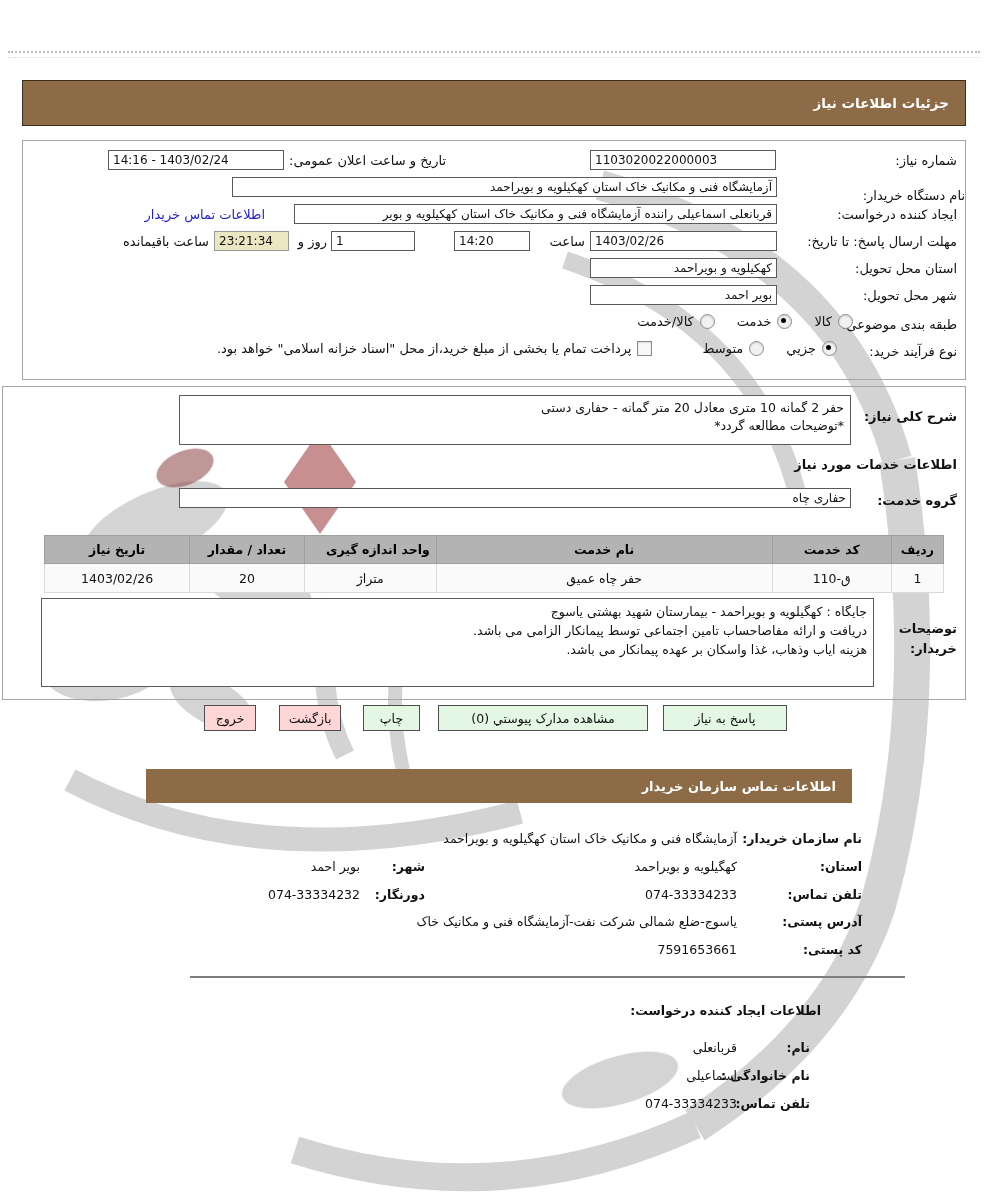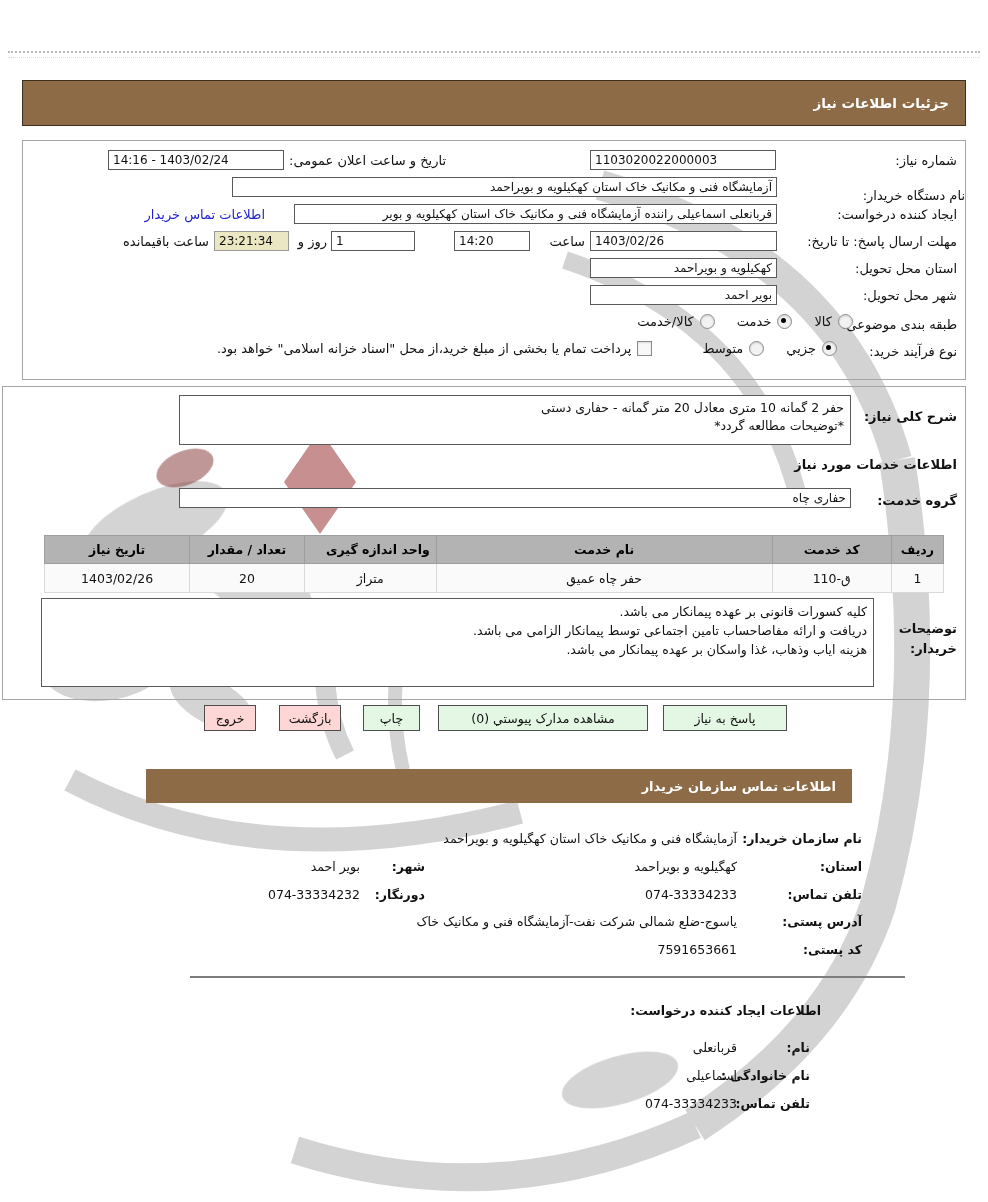--- a/index.html
+++ b/index.html
@@ -151,21 +151,21 @@
           <td>متراژ</td>
           <td class="num">20</td>
           <td class="num">1403/02/26</td>
         </tr>
       </tbody>
     </table>
 
     <span class="blbl" style="right:8px;top:234px;">توضیحات</span>
     <span class="blbl" style="right:8px;top:254px;">خریدار:</span>
     <div class="tarea" style="right:91px;top:211px;width:833px;height:89px;line-height:19px;">
-      <div>کلیه کسورات قانونی بر عهده پیمانکار می باشد.</div>
+      <div>جایگاه : کهگیلویه و بویراحمد - بیمارستان شهید بهشتی یاسوج</div>
       <div>دریافت و ارائه مفاصاحساب تامین اجتماعی توسط پیمانکار الزامی می باشد.</div>
       <div>هزینه ایاب وذهاب، غذا واسکان بر عهده پیمانکار می باشد.</div>
     </div>
   </div>
 
   <div class="btn" style="right:201px;top:705px;width:124px;background:#e4f7e4;">پاسخ به نیاز</div>
   <div class="btn" style="right:340px;top:705px;width:210px;background:#e4f7e4;">مشاهده مدارک پیوستي (0)</div>
   <div class="btn" style="right:568px;top:705px;width:57px;background:#e4f7e4;">چاپ</div>
   <div class="btn" style="right:647px;top:705px;width:62px;background:#ffd6d6;">بازگشت</div>
   <div class="btn" style="right:732px;top:705px;width:52px;background:#ffd6d6;">خروج</div>

